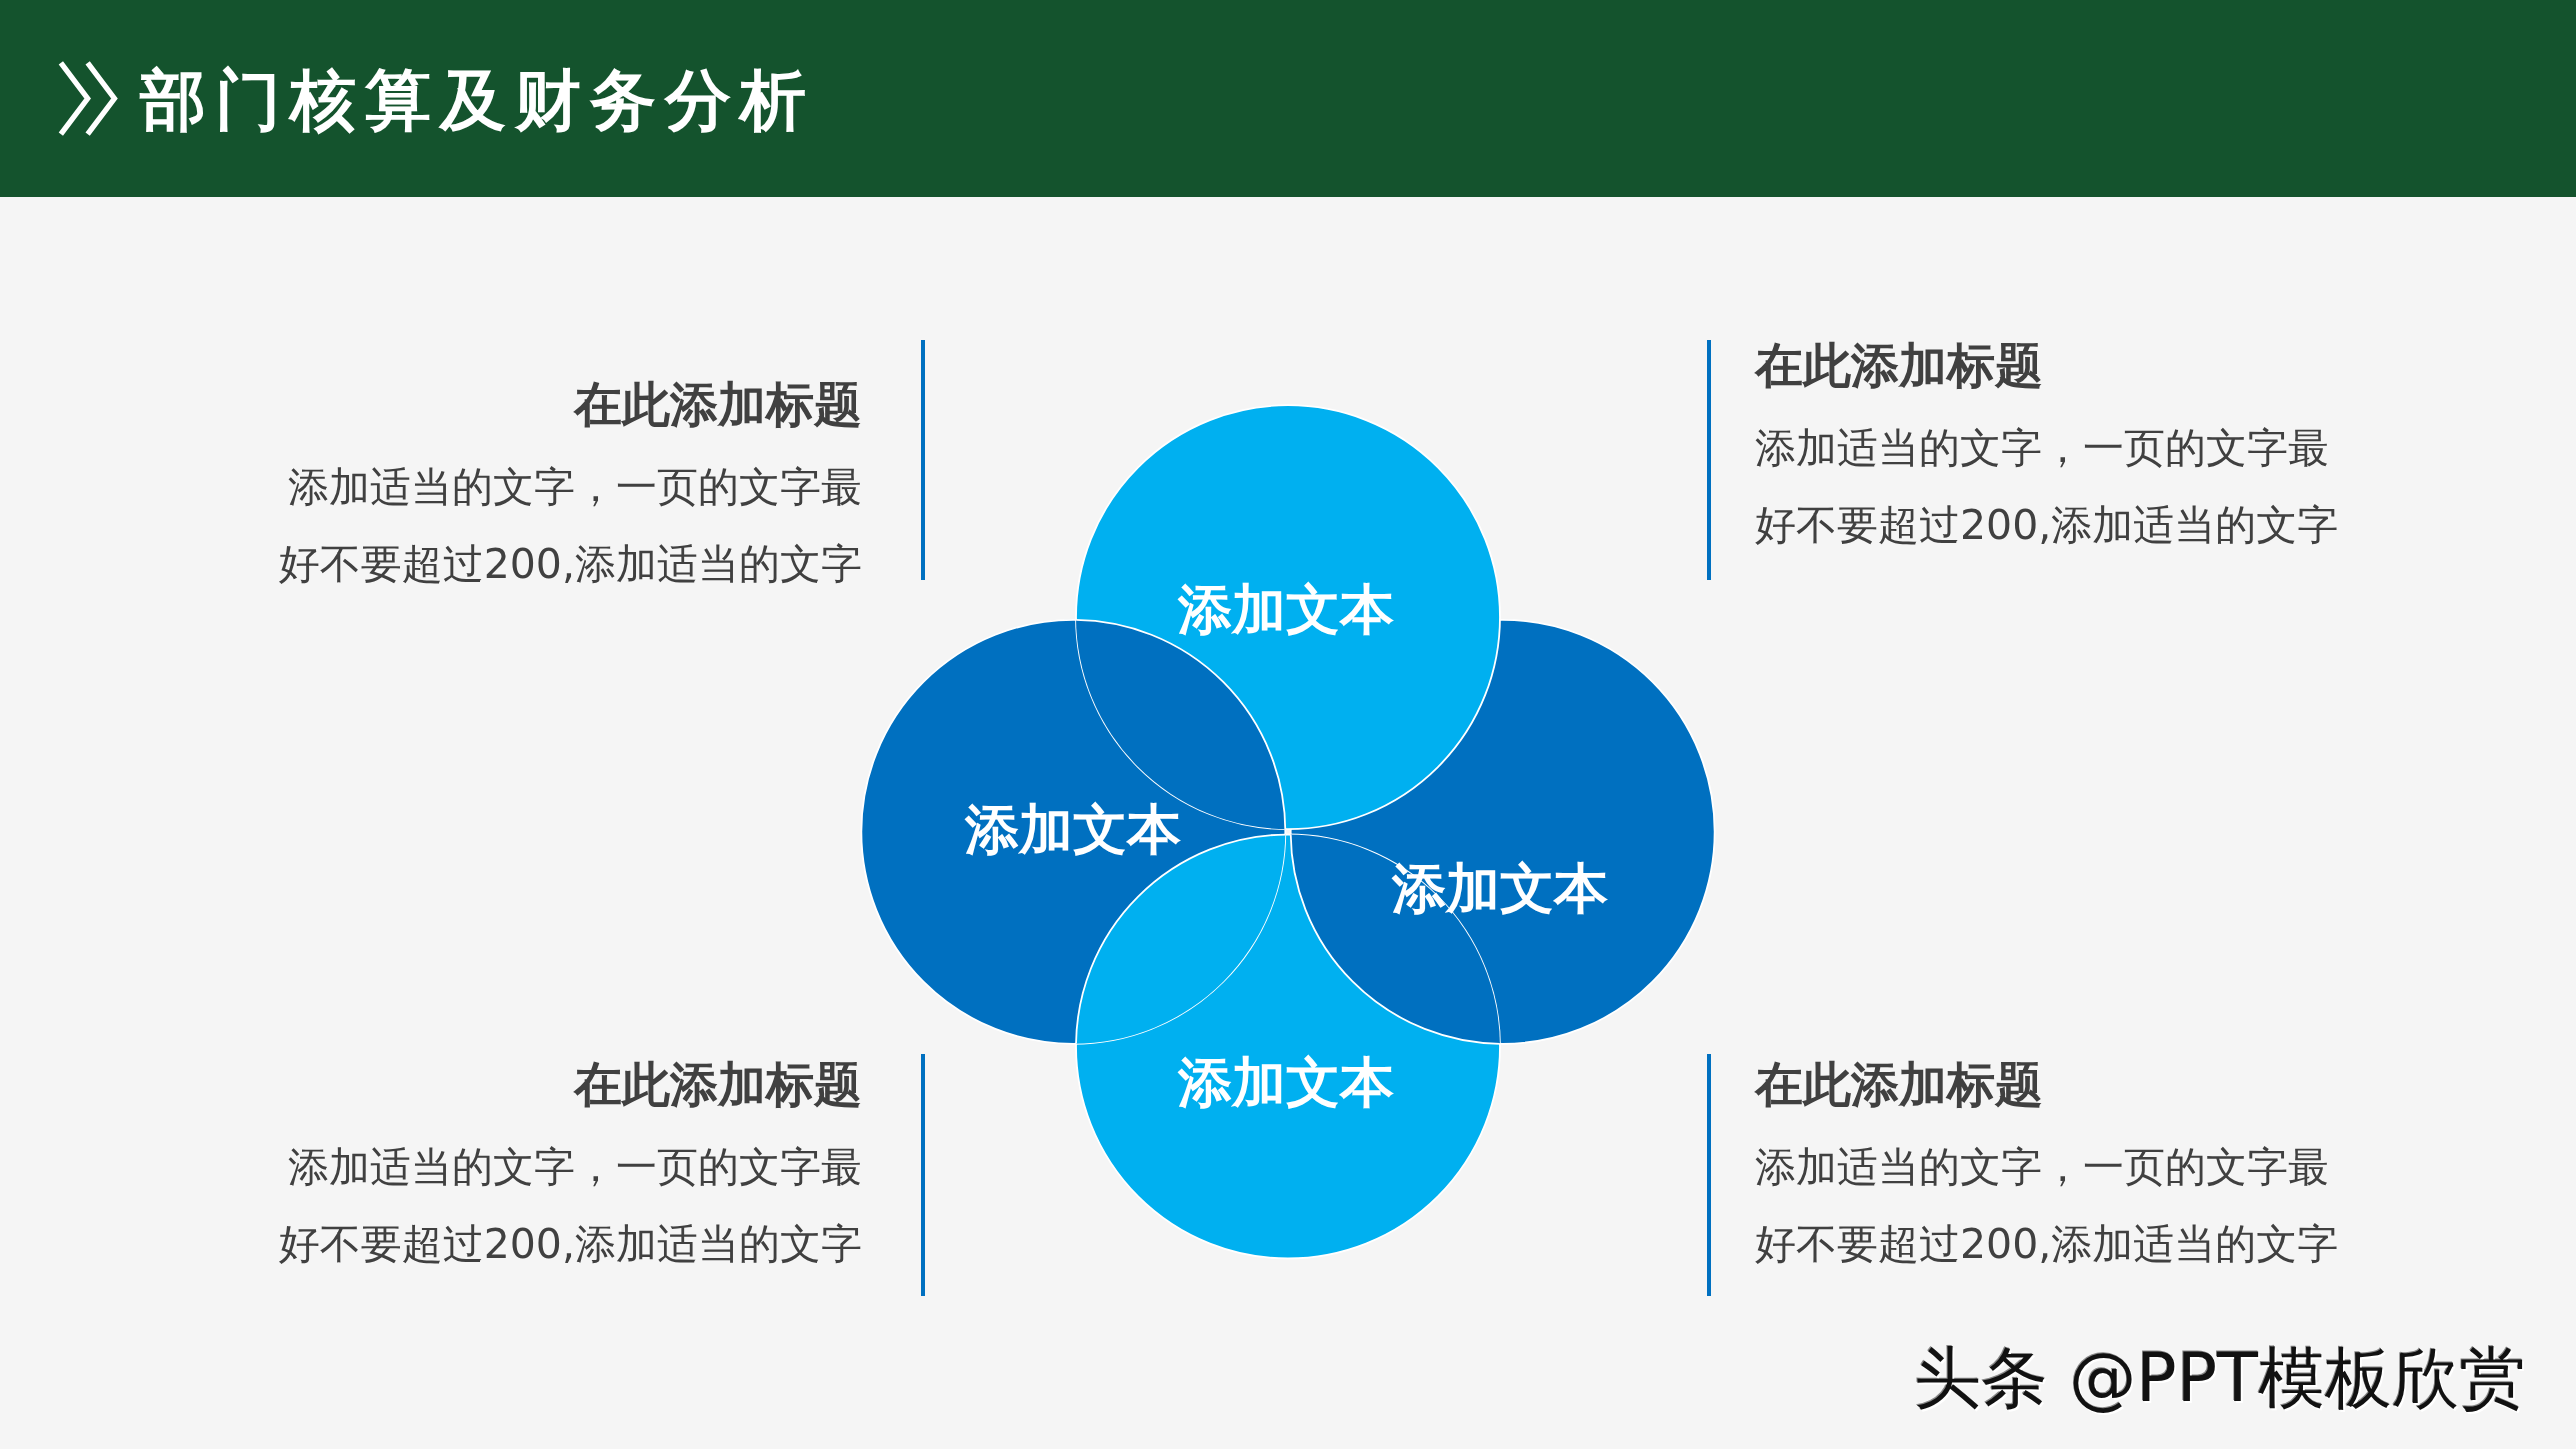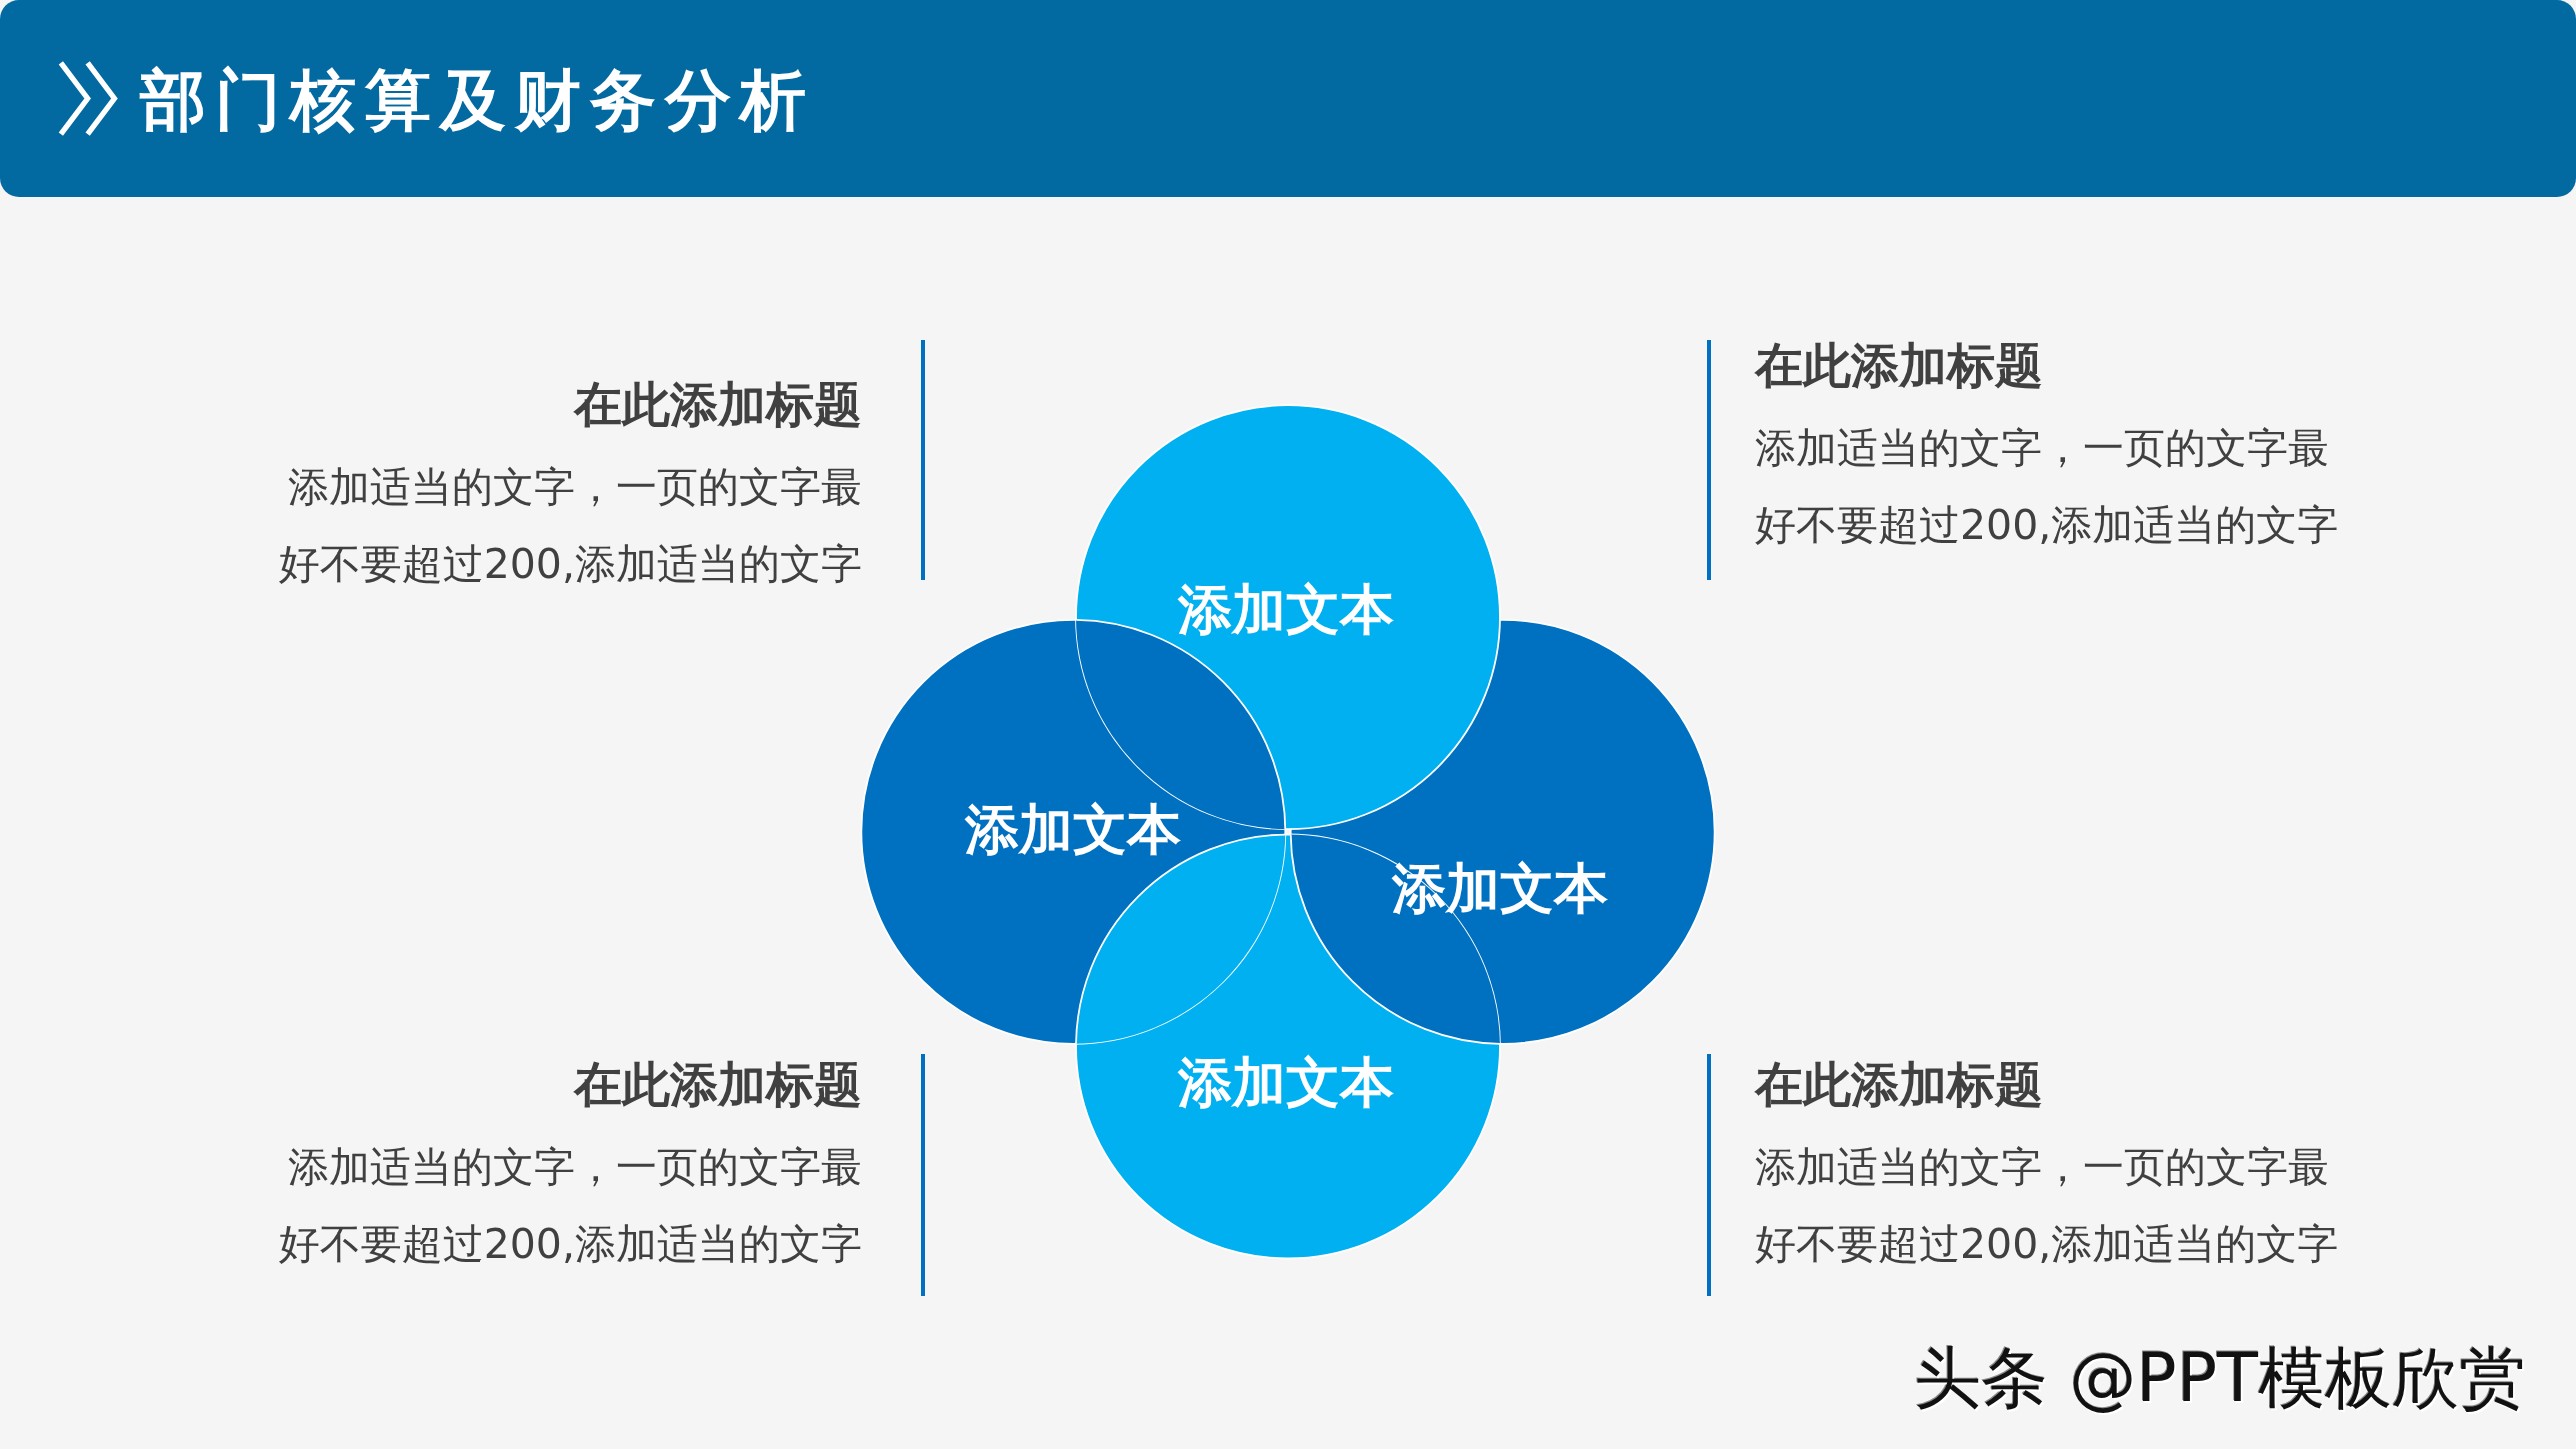--- a/index.html
+++ b/index.html
@@ -1,18 +1,18 @@
 <!DOCTYPE html>
 <html style="font-size:14.3px"><head>
 <meta charset="utf-8">
 <style>
   html, body { margin:0; padding:0; }
   body { width:2576px; height:1449px; background:#F5F5F5; position:relative; overflow:hidden;
          font-family: "DejaVu Sans", "Liberation Sans", sans-serif; }
-  .header { position:absolute; left:0; top:0; width:2576px; height:197px; background:#0369a1;border-radius:19px; }
+  .header { position:absolute; left:0; top:0; width:2576px; height:197px; background:#14532d; }
   .chev { position:absolute; left:57px; top:61px; width:72px; height:75px; }
   .page-title { position:absolute; left:140px; top:52px; font-size:66px; font-weight:bold; color:#fff;
                 letter-spacing:9px; line-height:98px; white-space:nowrap; }
   .block { position:absolute; width:626px; }
   .block .title { font-size:48px; font-weight:bold; color:#404040; line-height:63px; white-space:nowrap; }
   .block .body { font-size:41px; color:#404040; line-height:77px; white-space:nowrap; margin-top:12.5px; }
   .right-align { text-align:right; }
   .vline { position:absolute; width:3.6px; background:#0070C0; }
   svg.diagram { position:absolute; left:0; top:0; }
   .clabel { position:absolute; transform:translate(-50%,-50%); font-size:54px; font-weight:bold; color:#fff;

